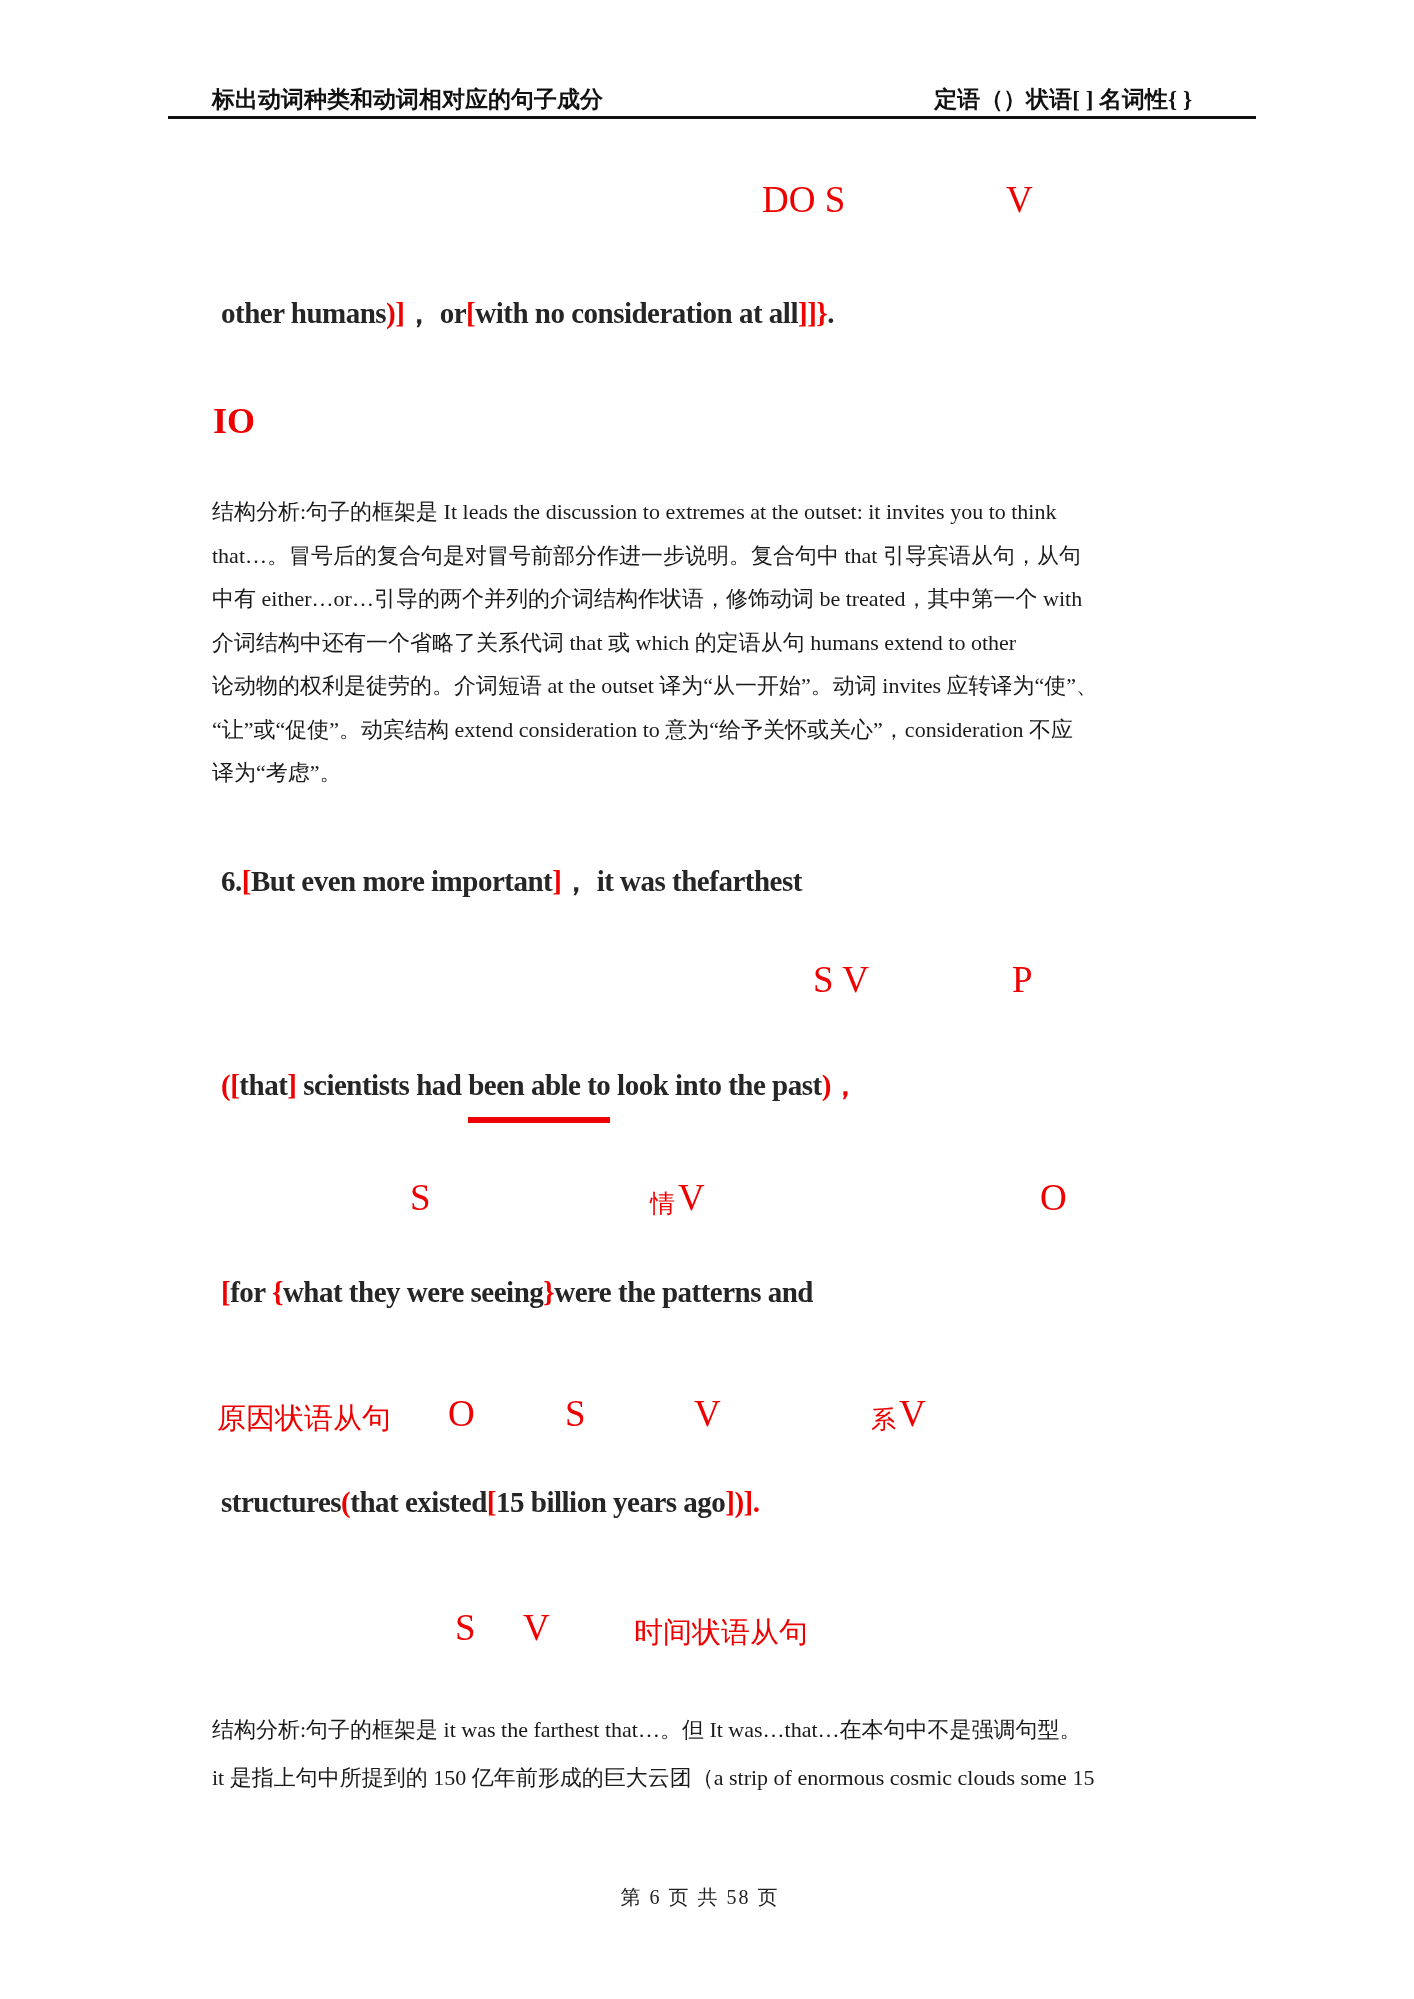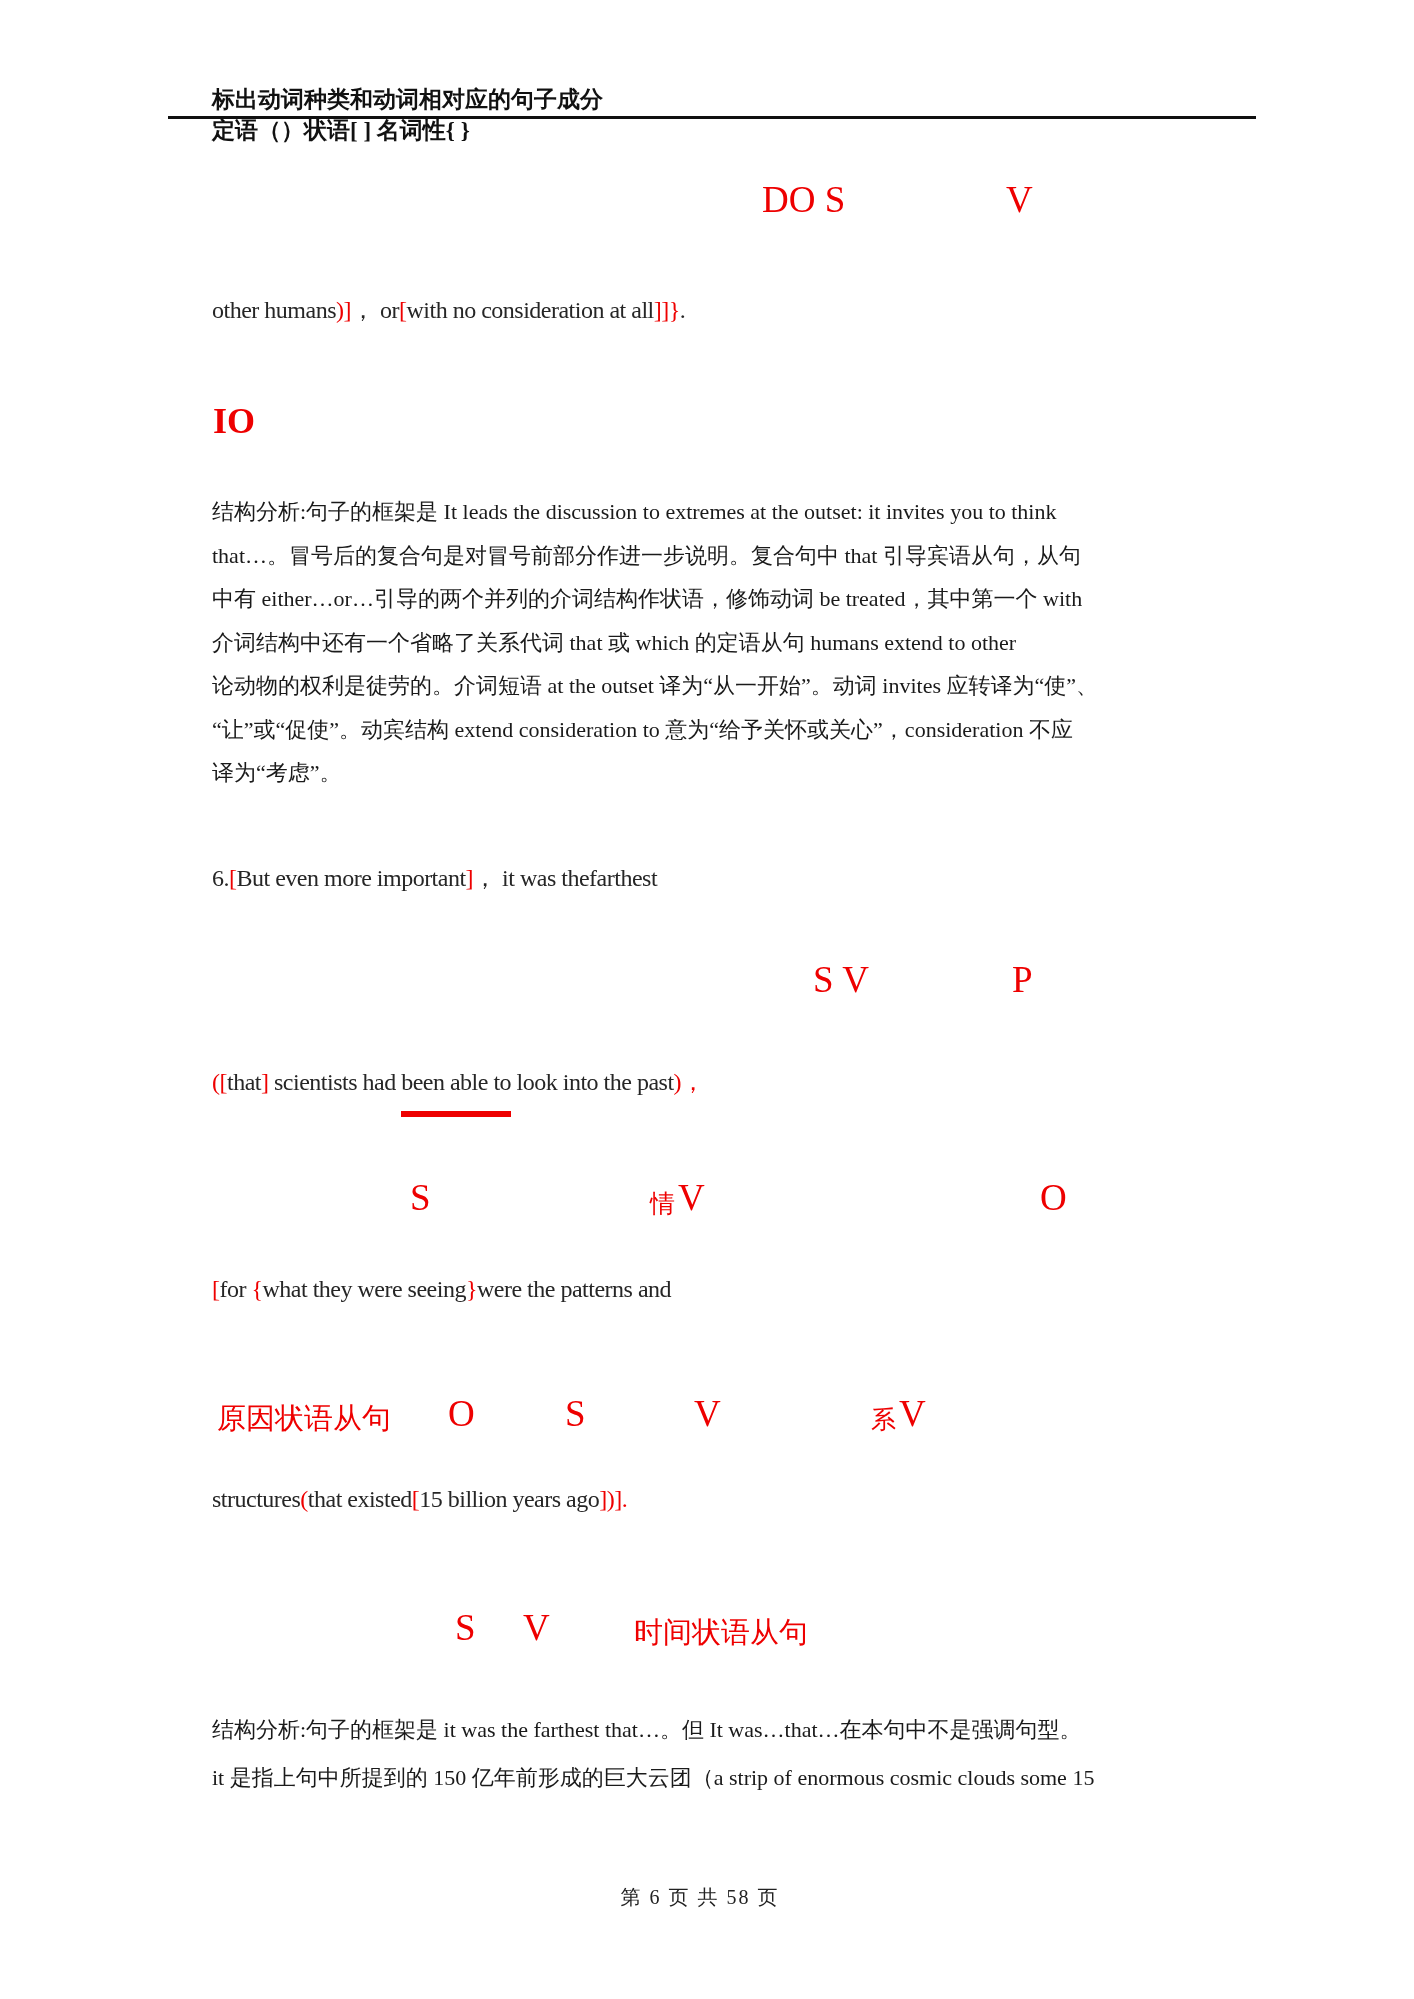--- a/index.html
+++ b/index.html
@@ -14,37 +14,36 @@
     width:1414px;height:1999px;position:relative;overflow:hidden;
   }
   .page{position:relative;width:1414px;height:1999px;background:#ffffff;}
 
   
   .header-row{
     position:absolute;left:212px;top:84px;width:980px;
     display:flex;justify-content:space-between;
     font-weight:bold;font-size:23px;color:#111;
     white-space:nowrap;
-    flex-direction:column;
   }
   .header-rule{
     position:absolute;left:168px;top:116px;width:1088px;height:3px;
     background:#101010;
   }
 
   
   .labels{position:absolute;left:212px;width:1000px;height:46px;color:var(--red);text-align:right;}
   .labels span{position:absolute;top:0;font-size:37px;white-space:nowrap;}
   .labels .cnbig{font-size:29px;top:7px;}
   .labels .cnsmall{font-size:25px;top:11px;}
 
   
   .sentence{
-    position:absolute;left:212px;width:1190px;
-    font-weight:normal;font-size:24px;letter-spacing:-0.5px;
+    position:absolute;left:221px;width:1190px;
+    font-weight:bold;font-size:29px;letter-spacing:-0.5px;
     white-space:nowrap;color:var(--ink);
   }
   .seg-k{color:var(--ink);}
   .seg-r{color:var(--red);}
   .seg-u{border-bottom:6px solid var(--red);padding-bottom:16px;}
 
   
   .para{position:absolute;left:212px;width:985px;color:var(--para);font-size:22px;}
   .pline{height:43.5px;line-height:43.5px;white-space:nowrap;}
   .para2 .pline{height:48px;line-height:48px;}

